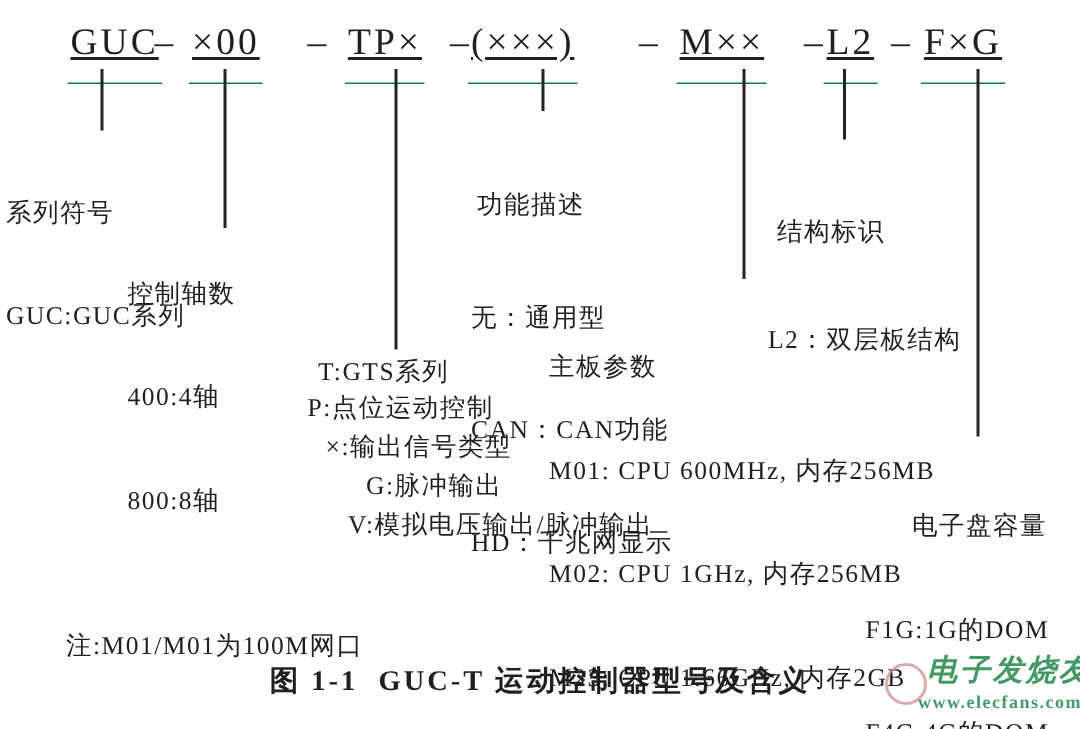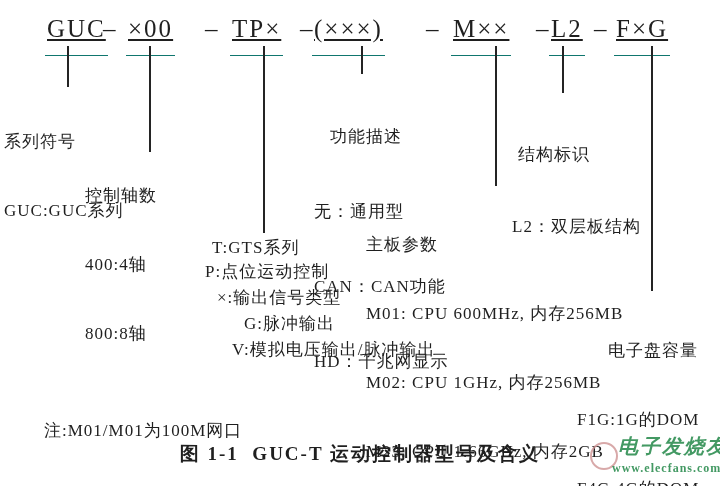--- a/index.html
+++ b/index.html
@@ -66,21 +66,21 @@
     <div>800:8轴</div>
   </div>
 
   <div class="lbl" style="left:212px;top:236px">T:GTS系列</div>
   <div class="lbl" style="left:205px;top:260px">P:点位运动控制</div>
   <div class="lbl" style="left:244px;top:312px">G:脉冲输出</div>
   <div class="lbl" style="left:217px;top:286px">×:输出信号类型</div>
   <div class="lbl" style="left:232px;top:338px">V:模拟电压输出/脉冲输出</div>
 
   <div class="blk" style="left:314px;top:74px;line-height:25px">
-    <div style="margin-left:16px">功能描述</div>
+    <div style="margin-left:4px">功能描述</div>
     <div>无：通用型</div>
     <div>CAN：CAN功能</div>
     <div>HD：千兆网显示</div>
   </div>
 
   <div class="blk" style="left:512px;top:95px;line-height:24px">
     <div style="margin-left:6px">结构标识</div>
     <div>L2：双层板结构</div>
   </div>
 

